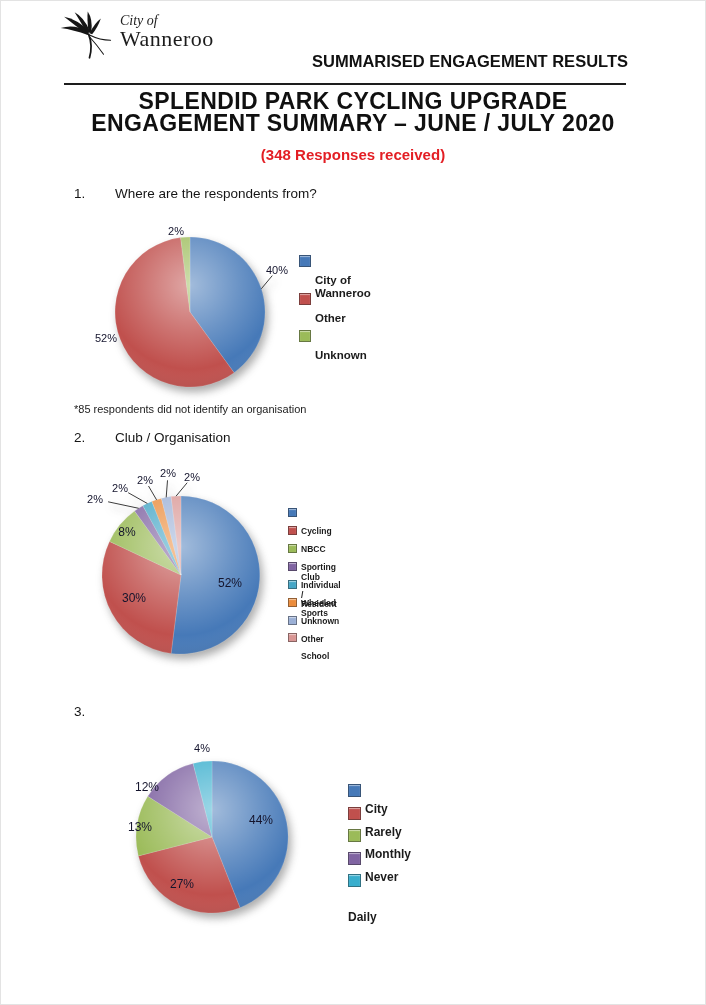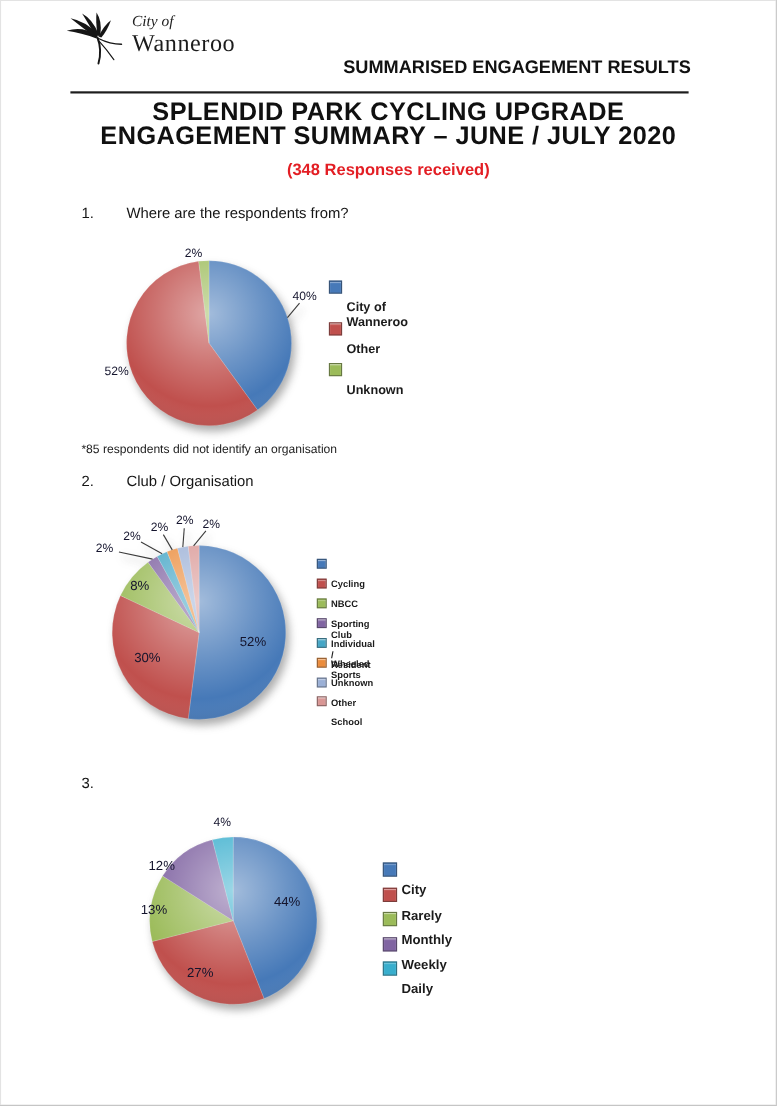--- a/index.html
+++ b/index.html
@@ -227,22 +227,22 @@
         <div class="legend-item" style="top: 68px;">
           <span class="swatch" style="height: 11px; width: 11px; background: rgb(192, 80, 77);"></span>
           <span class="legend-text">Rarely</span>
         </div>
         <div class="legend-item" style="top: 90px;">
           <span class="swatch" style="height: 11px; width: 11px; background: rgb(155, 187, 89);"></span>
           <span class="legend-text">Monthly</span>
         </div>
         <div class="legend-item" style="top: 113px;">
           <span class="swatch" style="height: 11px; width: 11px; background: rgb(128, 100, 162);"></span>
-          <span class="legend-text">Weekly</span>
-        </div>
-        <div class="legend-item" style="top: 135px;">
+          <span class="legend-text">Never</span>
+        </div>
+        <div class="legend-item" style="top: 135px; flex-direction: column;">
           <span class="swatch" style="height: 11px; width: 11px; background: rgb(56, 174, 205);"></span>
           <span class="legend-text">Daily</span>
         </div>
       </div>
     </div>
 
 </div>
 
 </body></html>

